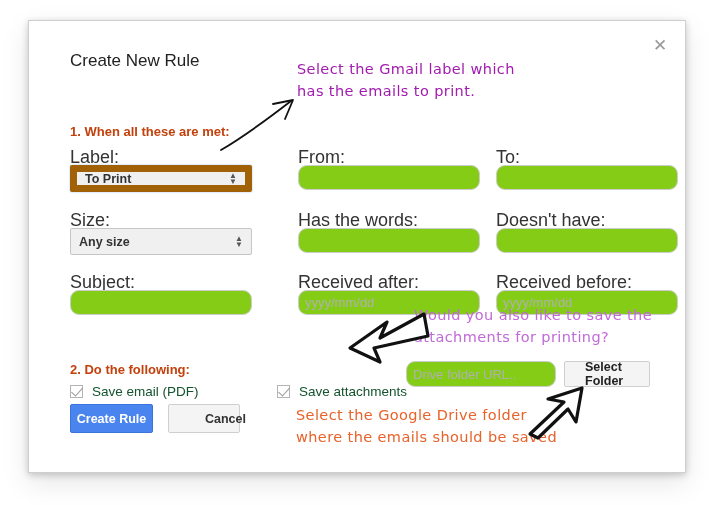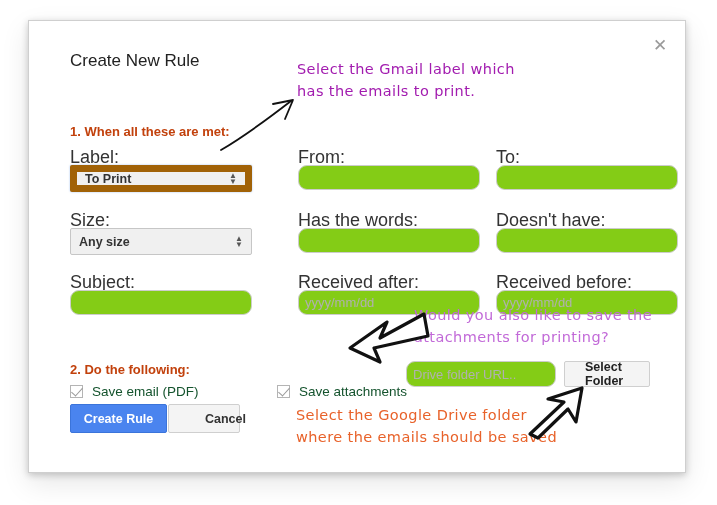--- a/index.html
+++ b/index.html
@@ -247,21 +247,21 @@
 
   <div class="cb-row" style="left:216px; top:363px;margin-left:32px;">
     <span class="cb-box"></span>
     <span>Save attachments</span>
   </div>
 
   <input class="txt-input" style="left: 377px; top: 340px; width: 150px; height: 26px;" placeholder="Drive folder URL..">
 
   <div class="btn btn-folder" style="left:535px; top:340px; width:86px;">Select Folder</div>
 
-  <div class="btn btn-primary" style="left:41px; top:383px; width:97px;">Create Rule</div>
+  <div class="btn btn-primary" style="left:41px; top:383px; width:83px;">Create Rule</div>
   <div class="btn btn-default" style="left:139px; top:383px; width:72px;padding-left:43px;">Cancel</div>
 
 </div>
 
 <div class="note" id="note-blue">Select the Gmail label which
 has the emails to print.</div>
 <div class="note" id="note-purple">Would you also like to save the
 attachments for printing?</div>
 <div class="note" id="note-orange">Select the Google Drive folder
 where the emails should be saved</div>

